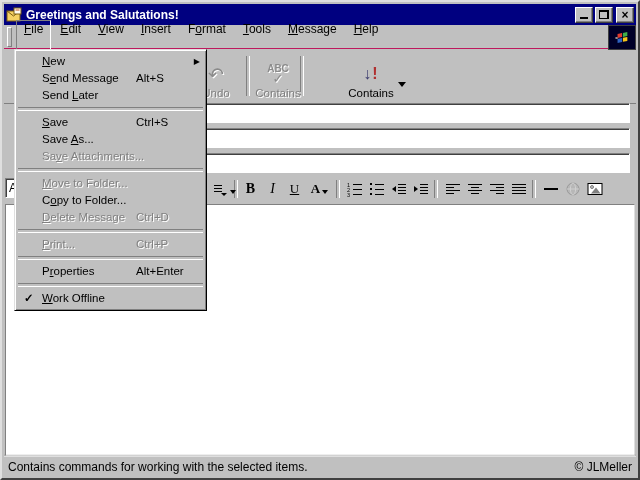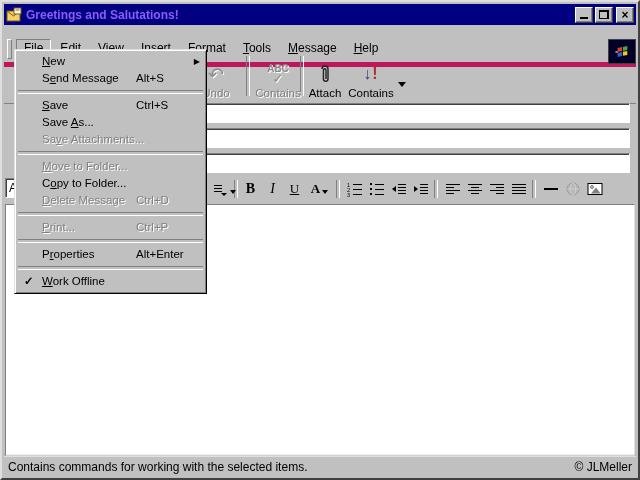--- a/index.html
+++ b/index.html
@@ -2,32 +2,32 @@
 <html><head>
 <meta charset="utf-8">
 <style>
   html,body{margin:0;padding:0;background:#808080;}
   .win{position:relative;width:640px;height:480px;box-sizing:border-box;background:#c0c0c0;
        border:2px solid;border-color:#dfdfdf #404040 #404040 #dfdfdf;
        font-family:"Liberation Sans",sans-serif;font-size:12px;color:#000;overflow:hidden;}
   
   .titlebar{position:absolute;left:2px;top:2px;right:2px;height:21px;background:#000080;
             display:flex;align-items:center;padding:0 2px;}
-  .title-text{color:#8b5cf6;font-weight:bold;font-size:12px;margin-left:4px;flex:1;white-space:nowrap;}
+  .title-text{color:#ffffff;font-weight:bold;font-size:12px;margin-left:4px;flex:1;white-space:nowrap;}
   .tbtn{width:16px;height:14px;background:#c0c0c0;border:1px solid;border-color:#fff #404040 #404040 #fff;
         box-shadow:inset -1px -1px 0 #808080;display:flex;align-items:center;justify-content:center;
         margin-left:2px;position:relative;}
   .glyph-min{width:8px;height:2px;background:#000;margin-top:7px;}
   .glyph-rst{position:relative;width:10px;height:9px;}
   .glyph-rst .r1{position:absolute;right:0;top:0;width:7px;height:6px;border:1px solid #000;border-top-width:2px;background:#c0c0c0;}
   .glyph-rst .r2{position:absolute;left:0;bottom:0;width:7px;height:6px;border:1px solid #000;border-top-width:2px;background:#c0c0c0;}
   .glyph-x{font-weight:bold;font-size:12px;line-height:10px;}
   
-  .menubar{position:absolute;left:2px;top:37px;right:2px;height:23px;display:flex;align-items:flex-start;
-           border-bottom:5px solid #be185d;}
+  .menubar{position:absolute;left:2px;top:23px;right:2px;height:23px;display:flex;align-items:center;
+           border-bottom:1px solid #be185d;}
   .grip{width:3px;height:18px;margin:0 4px 0 3px;border:1px solid;border-color:#fff #808080 #808080 #fff;}
   .mb-item{padding:2px 8px 17px 8px;margin-right:1px;white-space:nowrap;}
   .mb-item.active{border:1px solid;border-color:#808080 #fff #fff #808080;padding:1px 7px 2px 7px;}
   .mb-logo{position:absolute;right:0;top:0;width:26px;height:23px;background:#000028;display:flex;align-items:center;justify-content:center;border:1px solid #404040;}
   
   .toolbar{position:absolute;left:2px;top:48px;right:2px;height:53px;border-bottom:1px solid #808080;}
   .tb-btn{position:absolute;top:3px;height:46px;display:flex;flex-direction:column;align-items:center;justify-content:flex-end;padding-bottom:2px;font-size:11.5px;}
   .tb-btn .ticon{height:26px;display:flex;align-items:center;justify-content:center;}
   .tb-btn.disabled{color:#808080;text-shadow:1px 1px 0 #fff;}
   .tb-sep{position:absolute;top:6px;width:2px;height:40px;border-left:1px solid #808080;border-right:1px solid #fff;}
@@ -130,28 +130,20 @@
       </div>
       <div class="tb-btn disabled" style="left: 246px; width: 56px;">
         <div class="ticon">
           <span class="spell">
             <b>ABC</b>
             <span style="font-size:13px">✓</span>
           </span>
         </div>
         <span>Contains</span>
       </div>
-      <div class="tb-btn" style="left: 298px; width: 46px;">
-        <div class="ticon">
-          <svg width="14" height="22" viewBox="0 0 14 22">
-            <path d="M4 6 a3 3 0 0 1 6 0 v10 a2.3 2.3 0 0 1 -4.6 0 V7 a1.3 1.3 0 0 1 2.6 0 v9" fill="none" stroke="#222" stroke-width="1.4"></path>
-          </svg>
-        </div>
-        <span>Attach</span>
-      </div>
       <div class="tb-btn" style="left: 344px; width: 46px;">
         <div class="ticon">
           <span style="font-weight:bold;font-size:16px;letter-spacing:1px"><span style="color:#3b3b6d">↓</span><span style="color:#b03030">!</span></span>
         </div>
         <span>Contains</span>
       </div>
       <div class="ovf-arrow" style="left: 394px; top: 60%;"></div>
     </div>
 
   <input class="field" style="top: 101px;" value="">
@@ -312,20 +304,21 @@
   <div class="msgbody"></div>
 
   <div class="statusbar">
     <span>Contains commands for working with the selected items.</span>
     <span>© JLMeller</span>
   </div>
 
   <div class="menu">
       <div class="mi"><span><u>N</u>ew</span><span class="sub">▶</span></div>
       <div class="mi"><span>S<u>e</u>nd Message</span><span class="sc">Alt+S</span></div>
+      <div class="mi"><span>Send <u>L</u>ater</span></div>
       <div class="msep"></div>
       <div class="mi"><span><u>S</u>ave</span><span class="sc">Ctrl+S</span></div>
       <div class="mi"><span>Save <u>A</u>s...</span></div>
       <div class="mi disabled"><span>Sa<u>v</u>e Attachments...</span></div>
       <div class="msep"></div>
       <div class="mi disabled"><span><u>M</u>ove to Folder...</span></div>
       <div class="mi"><span>C<u>o</u>py to Folder...</span></div>
       <div class="mi disabled"><span><u>D</u>elete Message</span><span class="sc">Ctrl+D</span></div>
       <div class="msep"></div>
       <div class="mi disabled"><span><u>P</u>rint...</span><span class="sc">Ctrl+P</span></div>

